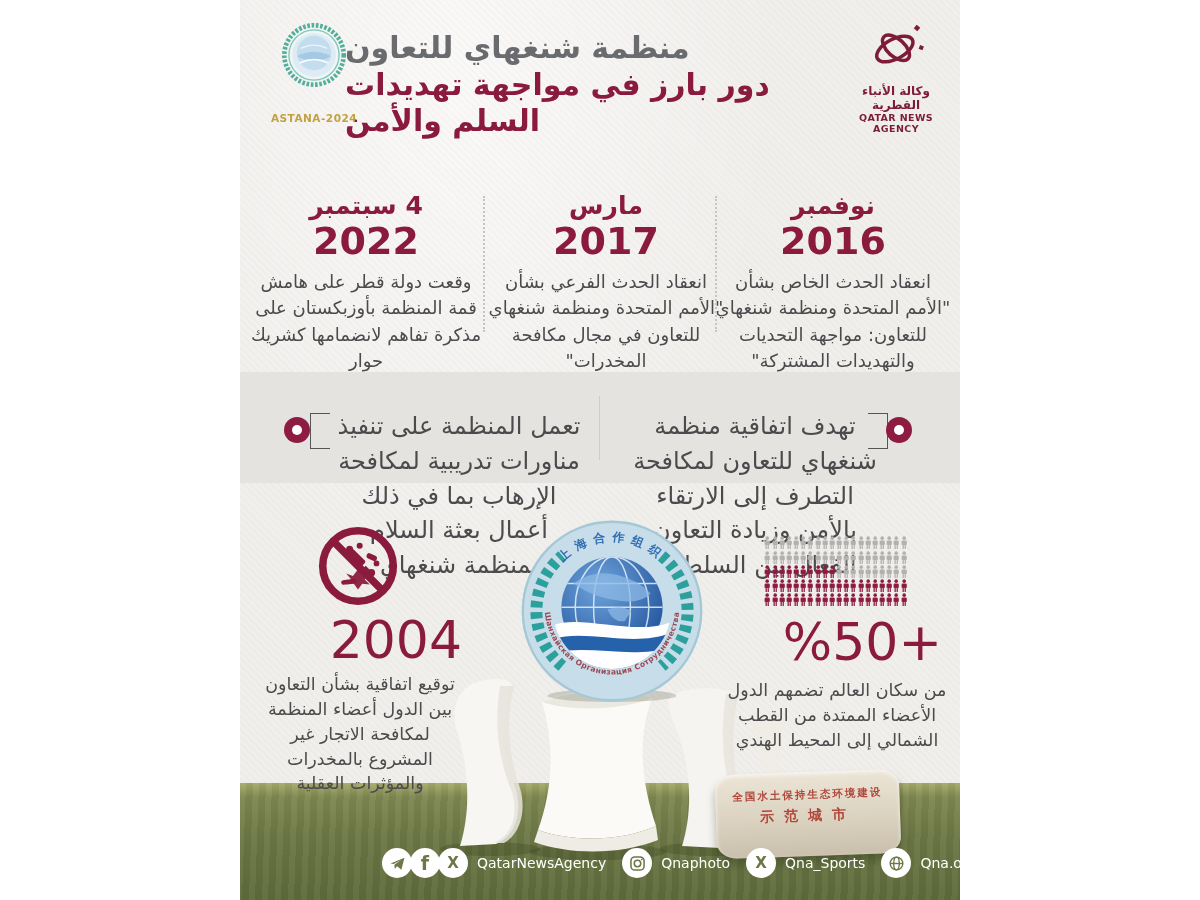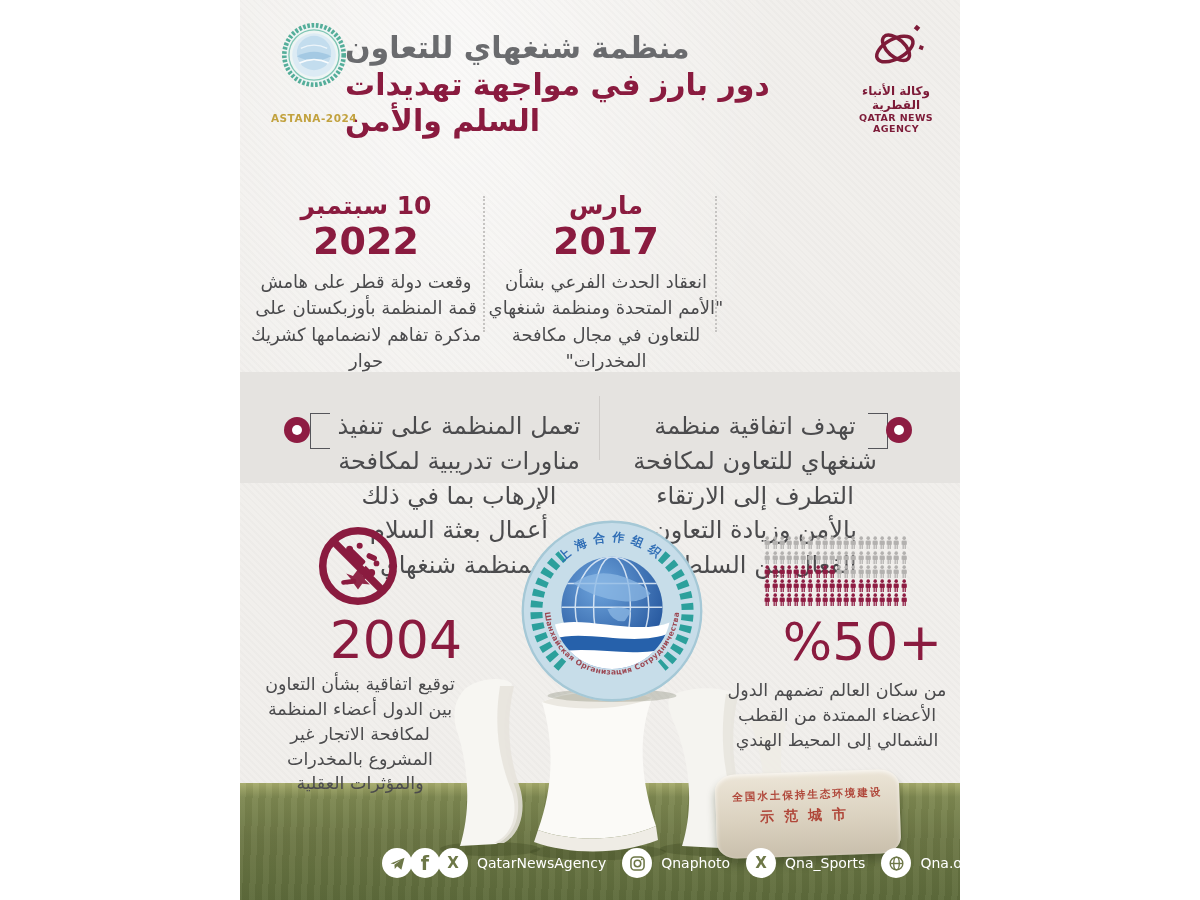--- a/index.html
+++ b/index.html
@@ -102,27 +102,32 @@
       <svg width="70" height="58" viewBox="0 0 120 96">
         <ellipse cx="58" cy="48" rx="34" ry="17" fill="none" stroke="#7d1b38" stroke-width="6" transform="rotate(-28 58 48)"></ellipse>
         <ellipse cx="60" cy="46" rx="28" ry="15" fill="none" stroke="#7d1b38" stroke-width="6" transform="rotate(42 60 46)"></ellipse>
         <rect x="92" y="8" width="8" height="8" fill="#7d1b38" transform="rotate(40 96 12)"></rect>
         <rect x="100" y="42" width="7" height="7" fill="#7d1b38" transform="rotate(20 103 45)"></rect>
       </svg>
       <div class="qna-ar">وكالة الأنباء القطرية</div>
       <div class="qna-en">QATAR NEWS AGENCY</div>
     </div>
 
+    <div class="abs tcol tcol-right">
+      <div class="t-month">نوفمبر</div>
+      <div class="t-year">2016</div>
+      <div class="t-text">انعقاد الحدث الخاص بشأن "الأمم المتحدة ومنظمة شنغهاي للتعاون: مواجهة التحديات والتهديدات المشتركة"</div>
+    </div>
     <div class="abs tcol tcol-mid">
       <div class="t-month">مارس</div>
       <div class="t-year">2017</div>
       <div class="t-text">انعقاد الحدث الفرعي بشأن "الأمم المتحدة ومنظمة شنغهاي للتعاون في مجال مكافحة المخدرات"</div>
     </div>
     <div class="abs tcol tcol-left">
-      <div class="t-month">10 سبتمبر</div>
+      <div class="t-month">4 سبتمبر</div>
       <div class="t-year">2022</div>
       <div class="t-text">وقعت دولة قطر على هامش قمة المنظمة بأوزبكستان على مذكرة تفاهم لانضمامها كشريك حوار</div>
     </div>
     <div class="abs tsep tsep1"></div>
     <div class="abs tsep tsep2"></div>
 
     <div class="abs band"></div>
     <div class="abs band-divider"></div>
     <div class="abs hl hl-right">تهدف اتفاقية منظمة شنغهاي للتعاون لمكافحة التطرف إلى الارتقاء بالأمن وزيادة التعاون الفعال بين السلطات</div>
     <div class="abs hl hl-left">تعمل المنظمة على تنفيذ مناورات تدريبية لمكافحة الإرهاب بما في ذلك أعمال بعثة السلام بمنظمة شنغهاي</div>

